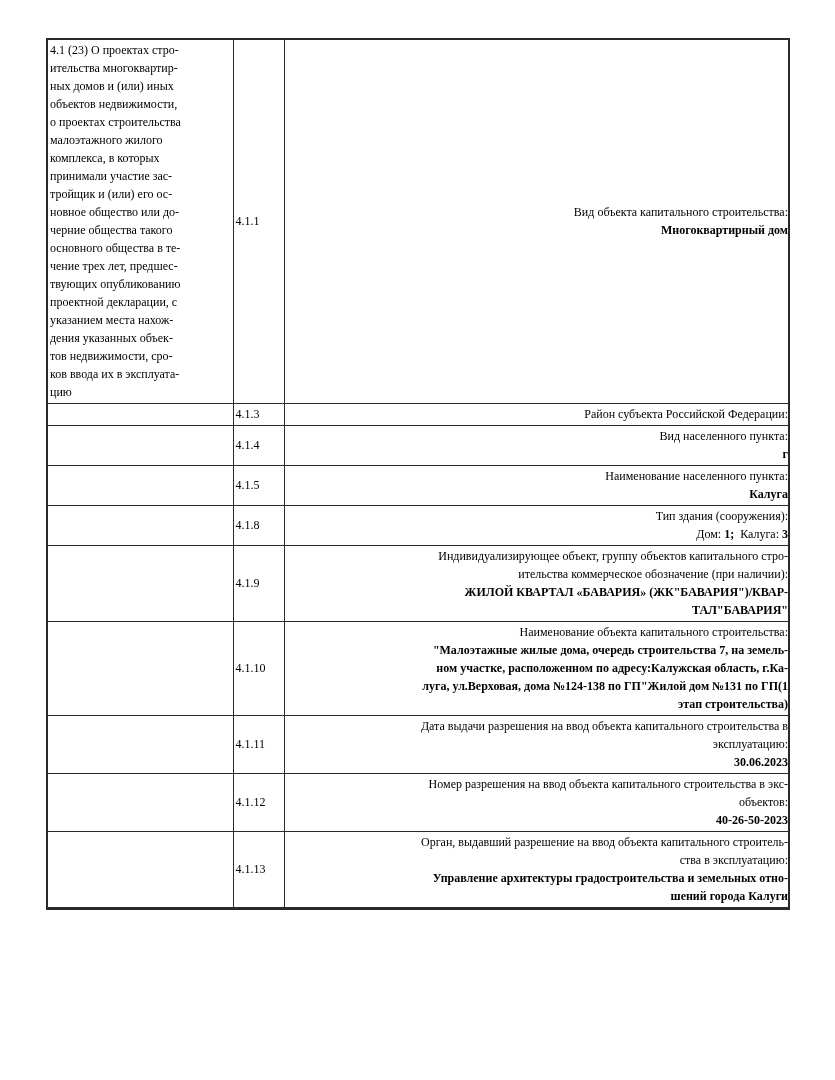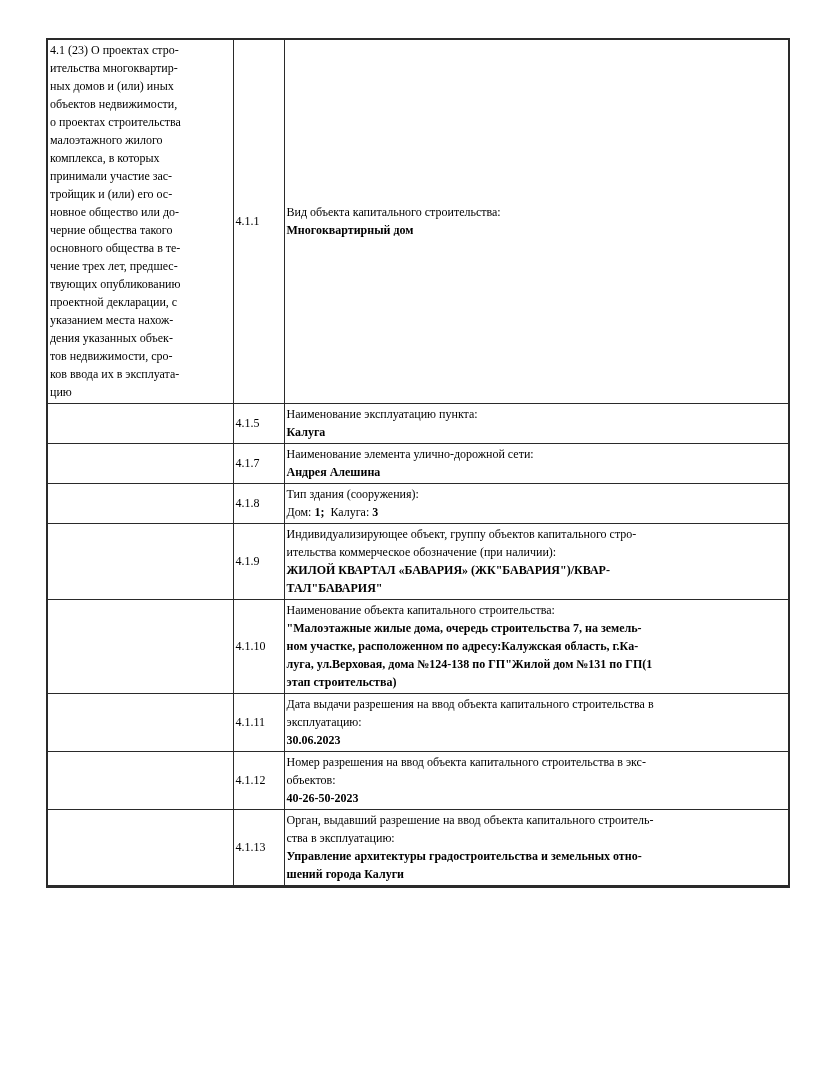--- a/index.html
+++ b/index.html
@@ -39,20 +39,21 @@
     vertical-align: top;
     padding-left: 3px;
     padding-right: 1px;
   }
   td.col-code {
     padding-left: 2px;
     margin-left: 8px;
   }
   td.col-content {
     padding-left: 2px;
+    text-align: right;
   }
   .field-label {
     white-space: pre-wrap;
   }
   .field-value {
     white-space: pre-wrap;
   }
   .b {
     font-weight: bold;
   }
@@ -90,32 +91,39 @@
 ков ввода их в эксплуата-
 цию</td>
           <td class="col-code">4.1.1</td>
           <td class="col-content">
             <div class="field-label">Вид объекта капитального строительства:</div>
             <div class="field-value"><span class="b">Многоквартирный дом</span></div>
           </td>
         </tr>
         <tr>
           <td class="col-desc"></td>
-          <td class="col-code">4.1.5</td>
+          <td class="col-code">4.1.3</td>
           <td class="col-content">
-            <div class="field-label">Наименование эксплуатацию пункта:</div>
-            <div class="field-value"><span class="b">Калуга</span></div>
+            <div class="field-label">Район субъекта Российской Федерации:</div>
           </td>
         </tr>
         <tr>
           <td class="col-desc"></td>
-          <td class="col-code">4.1.7</td>
+          <td class="col-code">4.1.4</td>
           <td class="col-content">
-            <div class="field-label">Наименование элемента улично-дорожной сети:</div>
-            <div class="field-value"><span class="b">Андрея Алешина</span></div>
+            <div class="field-label">Вид населенного пункта:</div>
+            <div class="field-value"><span class="b">г</span></div>
+          </td>
+        </tr>
+        <tr>
+          <td class="col-desc"></td>
+          <td class="col-code">4.1.5</td>
+          <td class="col-content">
+            <div class="field-label">Наименование населенного пункта:</div>
+            <div class="field-value"><span class="b">Калуга</span></div>
           </td>
         </tr>
         <tr>
           <td class="col-desc"></td>
           <td class="col-code">4.1.8</td>
           <td class="col-content">
             <div class="field-label">Тип здания (сооружения):</div>
             <div class="field-value"><span>Дом: </span><span class="b">1;</span><span>  Калуга: </span><span class="b">3</span></div>
           </td>
         </tr>

